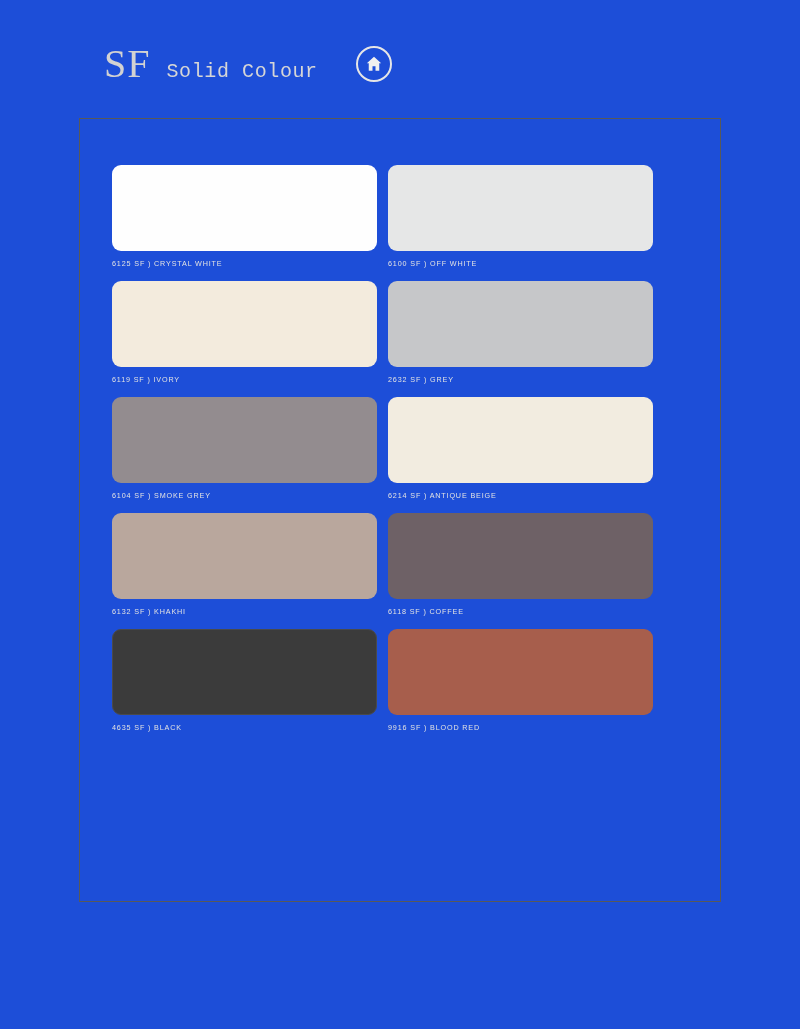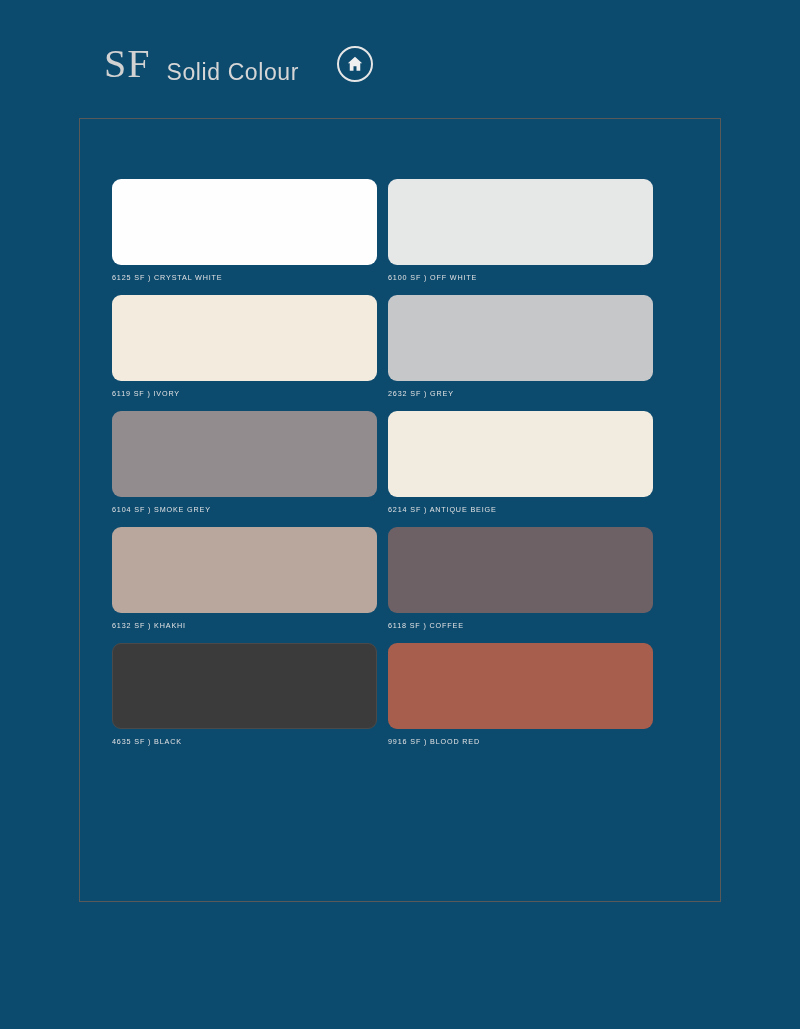--- a/index.html
+++ b/index.html
@@ -10,21 +10,21 @@
     width: 800px;
     height: 1029px;
     background: #3a3a3a;
     font-family: "Liberation Sans", sans-serif;
     overflow: hidden;
   }
   .page {
     position: relative;
     width: 800px;
     height: 1029px;
-    background: #0c4a6e;
+    background: #1d4ed8;
   }
 
   
   .header {
     position: absolute;
     left: 104px;
     top: 36px;
     display: flex;
     align-items: center;
     height: 56px;
@@ -32,22 +32,22 @@
   .brand-sf {
     font-family: "Liberation Serif", serif;
     font-size: 40px;
     font-weight: 400;
     color: #d2d2d2;
     letter-spacing: 1px;
     line-height: 1;
     padding-right: 16px;
   }
   .brand-sub {
-    font-family: Liberation Sans, sans-serif;
-    font-size: 23px;
+    font-family: Liberation Mono, monospace;
+    font-size: 20px;
     font-weight: 400;
     color: #d6d6d6;
     letter-spacing: 0.6px;
     line-height: 1;
     margin-top: 16px;
   }
   .home-btn {
     margin-left: 38px;
     width: 36px;
     height: 36px;
@@ -68,21 +68,21 @@
     width: 642px;
     height: 784px;
     border: 1px solid #595959;
     box-sizing: border-box;
   }
 
   
   .grid {
     position: absolute;
     left: 112px;
-    top: 179px;
+    top: 165px;
     width: 570px;
     display: grid;
     grid-template-columns: 265px 265px;
     column-gap: 40px;
     row-gap: 26px;
     gap: 11px;
   }
   .cell {
     width: 265px;
   }

